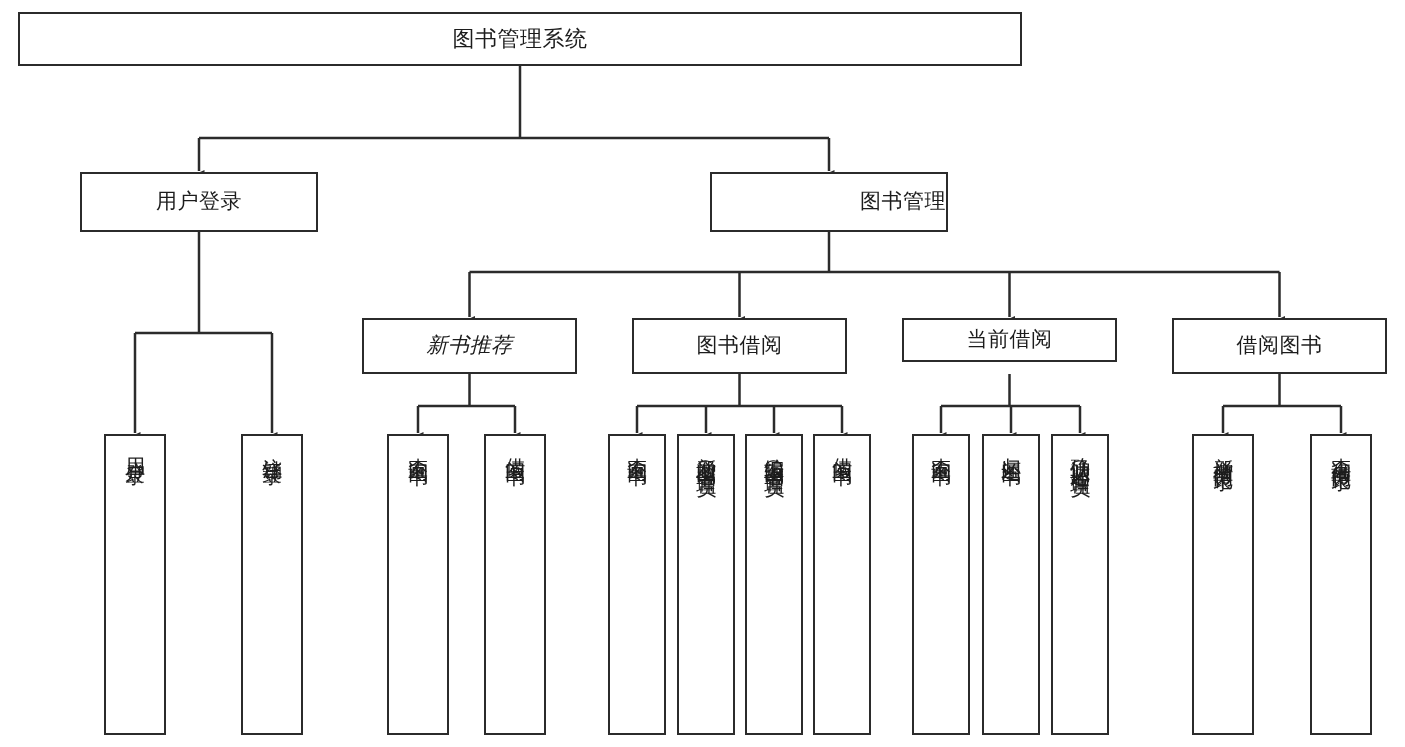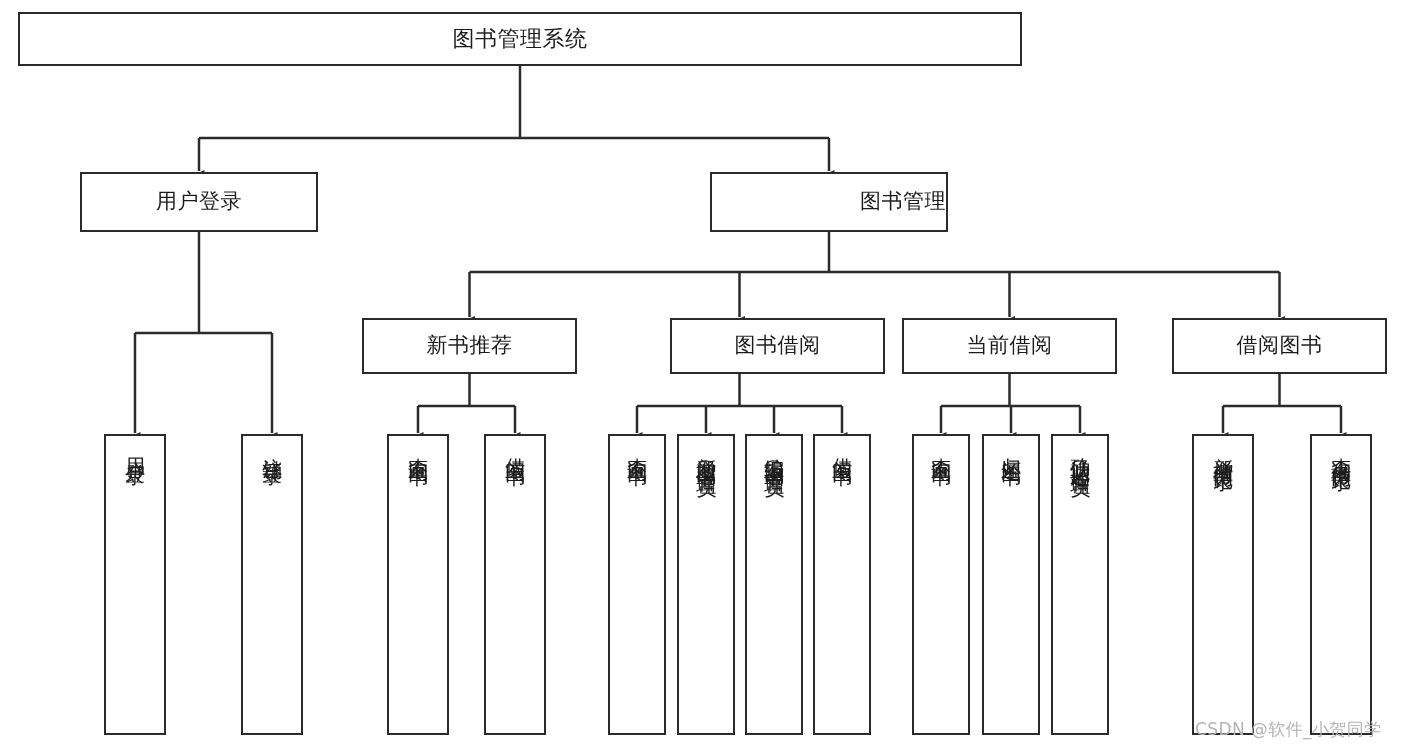--- a/index.html
+++ b/index.html
@@ -121,27 +121,27 @@
   <div id="node-layer">
       <div class="node root" style="left: 18px; top: 12px; width: 1004px; height: 54px; border-color: rgb(43, 43, 43); background: rgb(255, 255, 255);">
         <span class="label" style="color: rgb(28, 28, 28);">图书管理系统</span>
       </div>
       <div class="node" style="left: 80px; top: 172px; width: 238px; height: 60px; border-color: rgb(43, 43, 43); background: rgb(255, 255, 255);">
         <span class="label" style="color: rgb(28, 28, 28);">用户登录</span>
       </div>
       <div class="node" style="left: 710px; top: 172px; width: 238px; height: 60px; border-color: rgb(43, 43, 43); background: rgb(255, 255, 255); justify-content: flex-end;">
         <span class="label" style="color: rgb(28, 28, 28);">图书管理</span>
       </div>
-      <div class="node" style="left: 362px; top: 318px; width: 215px; height: 56px; border-color: rgb(43, 43, 43); background: rgb(255, 255, 255);">
+      <div class="node" style="left: 362px; top: 318px; width: 215px; height: 56px; border-color: rgb(43, 43, 43); background: rgb(255, 255, 255); font-style: italic;">
         <span class="label" style="color: rgb(28, 28, 28);">新书推荐</span>
       </div>
-      <div class="node" style="left: 632px; top: 318px; width: 215px; height: 56px; border-color: rgb(43, 43, 43); background: rgb(255, 255, 255); margin-left: 38px;">
+      <div class="node" style="left: 632px; top: 318px; width: 215px; height: 56px; border-color: rgb(43, 43, 43); background: rgb(255, 255, 255);">
         <span class="label" style="color: rgb(28, 28, 28);">图书借阅</span>
       </div>
-      <div class="node" style="left: 902px; top: 318px; width: 215px; height: 56px; border-color: rgb(43, 43, 43); background: rgb(255, 255, 255);">
+      <div class="node" style="left: 902px; top: 318px; width: 215px; height: 44px; border-color: rgb(43, 43, 43); background: rgb(255, 255, 255);">
         <span class="label" style="color: rgb(28, 28, 28);">当前借阅</span>
       </div>
       <div class="node" style="left: 1172px; top: 318px; width: 215px; height: 56px; border-color: rgb(43, 43, 43); background: rgb(255, 255, 255);">
         <span class="label" style="color: rgb(28, 28, 28);">借阅图书</span>
       </div>
       <div class="node vertical" style="left: 104px; top: 434px; width: 62px; height: 301px; border-color: rgb(43, 43, 43); background: rgb(255, 255, 255);">
         <span class="label" style="color: rgb(28, 28, 28);">用户登录</span>
       </div>
       <div class="node vertical" style="left: 241px; top: 434px; width: 62px; height: 301px; border-color: rgb(43, 43, 43); background: rgb(255, 255, 255);">
         <span class="label" style="color: rgb(28, 28, 28);">注销登录</span>
@@ -174,14 +174,13 @@
         <span class="label" style="color: rgb(28, 28, 28);">确认归还（管理员）</span>
       </div>
       <div class="node vertical" style="left: 1192px; top: 434px; width: 62px; height: 301px; border-color: rgb(43, 43, 43); background: rgb(255, 255, 255);">
         <span class="label" style="color: rgb(28, 28, 28);">新增借阅记录</span>
       </div>
       <div class="node vertical" style="left: 1310px; top: 434px; width: 62px; height: 301px; border-color: rgb(43, 43, 43); background: rgb(255, 255, 255);">
         <span class="label" style="color: rgb(28, 28, 28);">查询借阅记录</span>
       </div>
     </div>
 
-  <div class="watermark" style="left: 1195px; top: 718px;">CSDN @软件_小贺同学</div>
 </div>
 
 </body></html>

